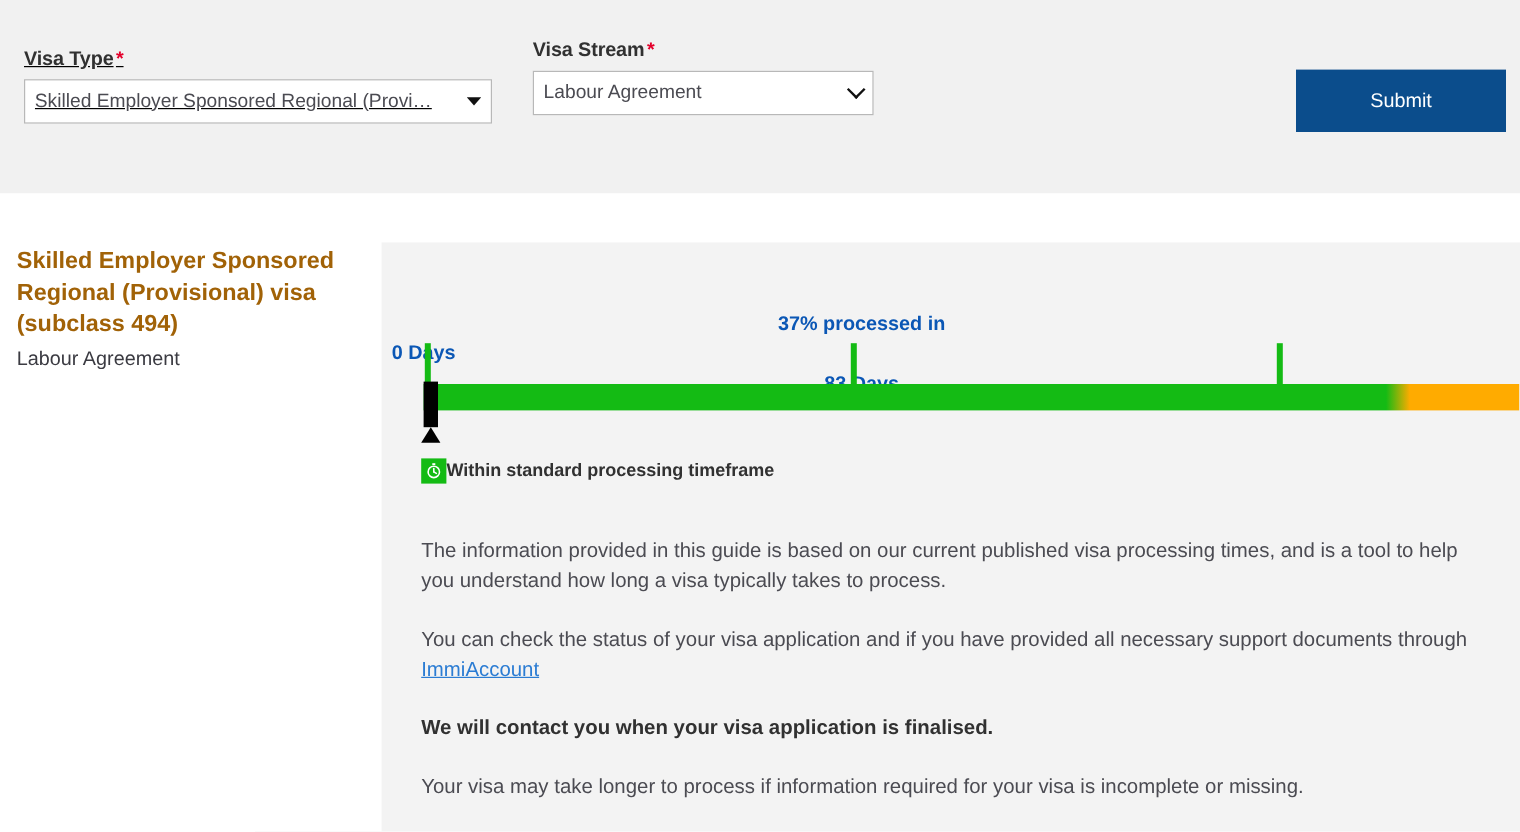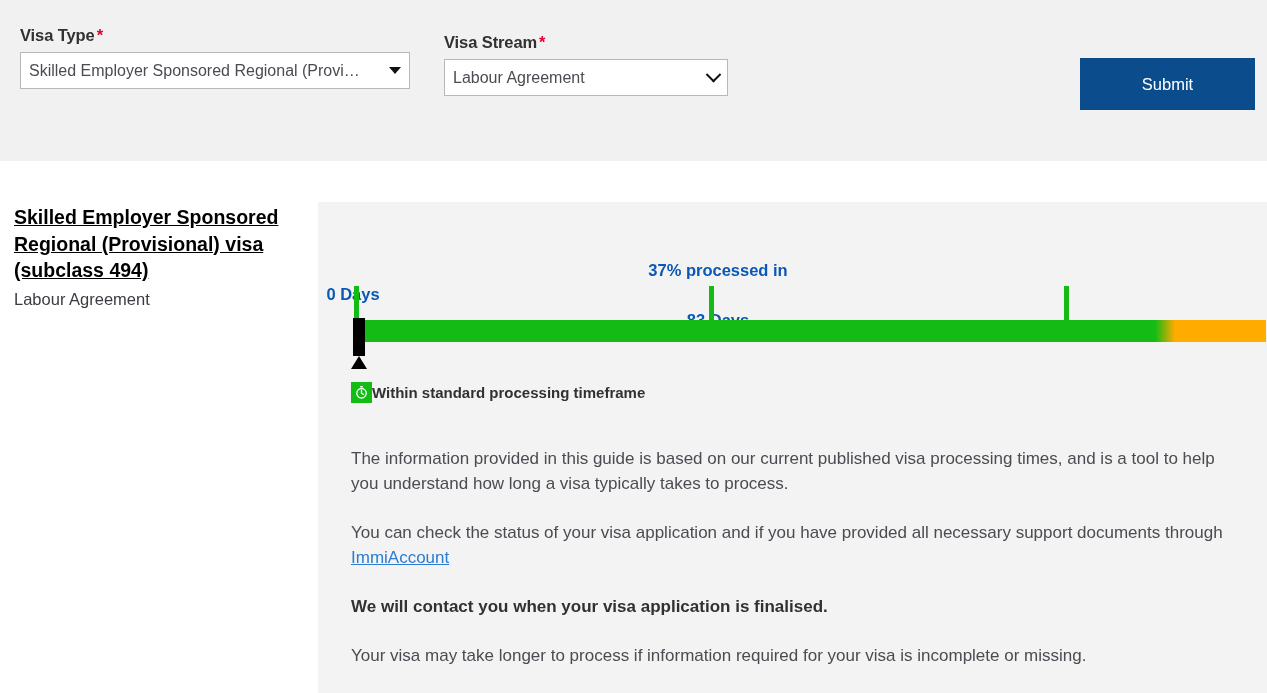--- a/index.html
+++ b/index.html
@@ -60,21 +60,21 @@
   .arrow-chev {
     width: 11px; height: 11px;
     border-right: 2.4px solid #111;
     border-bottom: 2.4px solid #111;
     transform: rotate(45deg) translate(-2px,-2px);
     margin-left: 8px;
     flex: 0 0 auto;
   }
 
   
-  #f-visa-type { left: 20px; top: 26px; }
+  #f-visa-type { left: 20px; top: 40px; text-decoration: underline; }
   #f-visa-type .ctl { width: 390px; }
   
   #f-visa-stream { left: 444px; top: 33px; }
   #f-visa-stream .ctl { width: 284px; }
   
   #f-app-date { left: 761px; top: 33px; }
   #date-row { display: flex; align-items: flex-start; }
   #date-input {
     width: 200px; height: 37px;
     background: #fff;
@@ -111,22 +111,21 @@
 
   
   #left-col {
     position: absolute;
     left: 14px; top: 204px;
     width: 292px;
   }
   #visa-link {
     font-size: 19.5px;
     font-weight: bold;
-    color: #000000;
-    text-decoration: underline;
+    color: #a16207;
     line-height: 26.6px;
     display: block;
     cursor: pointer;
   }
   #visa-stream-sub {
     font-size: 16.5px;
     color: #3b3b42;
     margin-top: 4px;
     line-height: 22px;
   }

